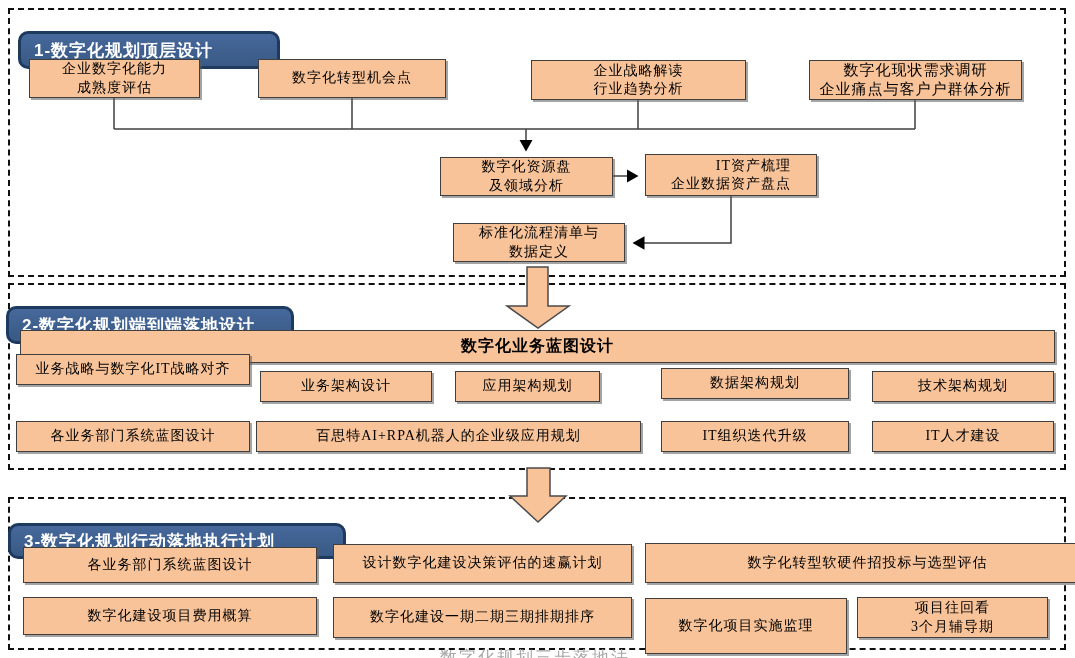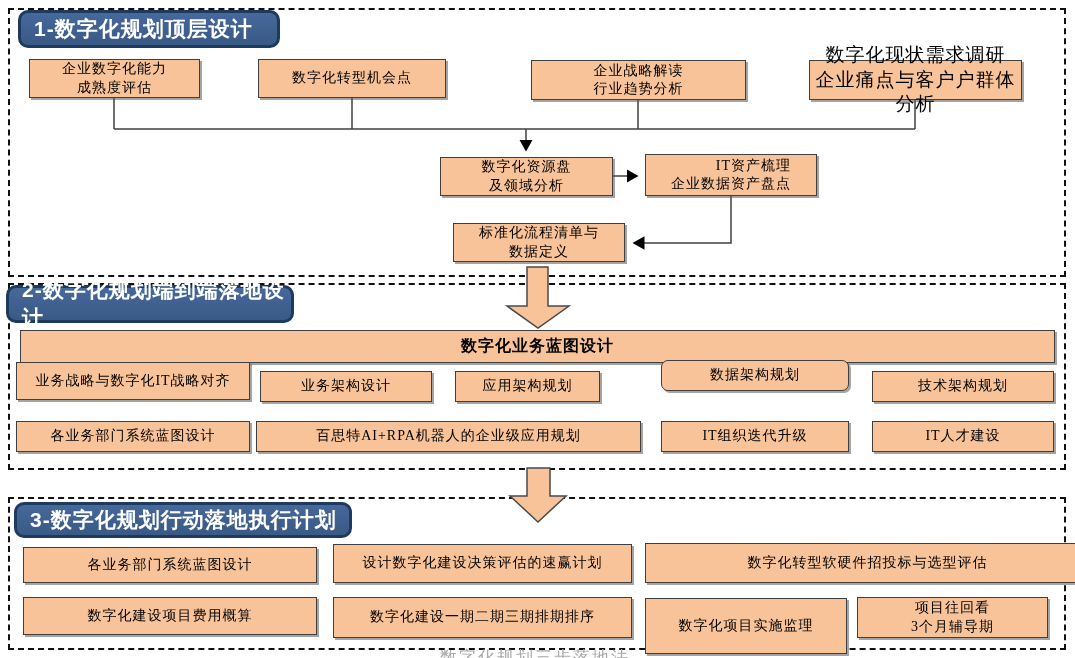--- a/index.html
+++ b/index.html
@@ -2,21 +2,21 @@
 <html><head>
 <meta charset="utf-8">
 <style>
   html,body{margin:0;padding:0;background:#fff;}
   #canvas{position:relative;width:1075px;height:658px;background:#fff;overflow:hidden;
           font-family:"Liberation Sans", sans-serif;}
   .frame{position:absolute;border:2px dashed #111;background:transparent;}
   .badge{position:absolute;display:flex;align-items:center;padding-left:13px;
          background:linear-gradient(180deg,#46689b,#395a85);
          border:3px solid #1e3a5f;border-radius:10px;color:#fff;
-         font-weight:bold;font-size:21px;letter-spacing:1px;box-sizing:border-box;}
+         font-weight:bold;font-size:17px;letter-spacing:1px;box-sizing:border-box;margin-top:21px;}
   .obox{position:absolute;display:flex;align-items:center;justify-content:center;
         background:#f8c399;border:1.4px solid #3f3f3f;box-sizing:border-box;
         color:#000;font-size:14px;line-height:1.3;text-align:center;
         white-space:pre-line;letter-spacing:1px;
         box-shadow:2px 2px 0 rgba(90,90,90,.55);
         font-family:"Liberation Serif", serif;}
   .banner{font-size:16px;font-weight:600;}
   svg.overlay{position:absolute;left:0;top:0;pointer-events:none;}
   .caption{position:absolute;left:440px;top:646px;width:280px;height:12px;
            overflow:hidden;color:#a8a8a8;font-size:17px;letter-spacing:2px;}
@@ -52,48 +52,48 @@
 
   <div class="badge" style="left:18px;top:10px;width:262px;height:38px;">
     <span>1-数字化规划顶层设计</span>
   </div>
 
   <div class="obox" style="left:29px;top:59px;width:171px;height:39px;">企业数字化能力
 成熟度评估</div>
   <div class="obox" style="left:258px;top:59px;width:188px;height:39px;">数字化转型机会点</div>
   <div class="obox" style="left:531px;top:60px;width:215px;height:40px;">企业战略解读
 行业趋势分析</div>
-  <div class="obox" style="left:809px;top:60px;width:213px;height:40px;font-size:19px;">数字化现状需求调研
+  <div class="obox" style="left:809px;top:60px;width:213px;height:40px;font-size:15px;">数字化现状需求调研
 企业痛点与客户户群体分析</div>
 
   <div class="obox" style="left:440px;top:157px;width:173px;height:39px;">数字化资源盘
 及领域分析</div>
   <div class="obox" style="left:645px;top:154px;width:172px;height:42px;text-align:right;">IT资产梳理
 企业数据资产盘点</div>
   <div class="obox" style="left:453px;top:223px;width:172px;height:39px;">标准化流程清单与
 数据定义</div>
 
   <div class="badge" style="left:6px;top:285px;width:288px;height:38px;">
     <span>2-数字化规划端到端落地设计</span>
   </div>
 
   <div class="obox banner" style="left:20px;top:330px;width:1035px;height:33px;">数字化业务蓝图设计</div>
 
-  <div class="obox" style="left:16px;top:362px;width:234px;height:38px;">业务战略与数字化IT战略对齐</div>
+  <div class="obox" style="left:16px;top:354px;width:234px;height:31px;">业务战略与数字化IT战略对齐</div>
   <div class="obox" style="left:260px;top:371px;width:172px;height:31px;">业务架构设计</div>
   <div class="obox" style="left:455px;top:371px;width:145px;height:31px;">应用架构规划</div>
-  <div class="obox" style="left:661px;top:360px;width:188px;height:31px;border-radius:7px;">数据架构规划</div>
+  <div class="obox" style="left:661px;top:368px;width:188px;height:31px;">数据架构规划</div>
   <div class="obox" style="left:872px;top:371px;width:182px;height:31px;">技术架构规划</div>
 
   <div class="obox" style="left:16px;top:421px;width:234px;height:31px;">各业务部门系统蓝图设计</div>
   <div class="obox" style="left:661px;top:421px;width:188px;height:31px;">IT组织迭代升级</div>
   <div class="obox" style="left:256px;top:421px;width:385px;height:31px;">百思特AI+RPA机器人的企业级应用规划</div>
   <div class="obox" style="left:872px;top:421px;width:182px;height:31px;">IT人才建设</div>
 
-  <div class="badge" style="left:14px;top:502px;width:338px;height:36px;">
+  <div class="badge" style="left:8px;top:502px;width:338px;height:36px;">
     <span>3-数字化规划行动落地执行计划</span>
   </div>
 
   <div class="obox" style="left:23px;top:547px;width:294px;height:36px;">各业务部门系统蓝图设计</div>
   <div class="obox" style="left:333px;top:544px;width:299px;height:39px;">设计数字化建设决策评估的速赢计划</div>
   <div class="obox" style="left:645px;top:543px;width:445px;height:40px;">数字化转型软硬件招投标与选型评估</div>
 
   <div class="obox" style="left:23px;top:597px;width:294px;height:38px;">数字化建设项目费用概算</div>
   <div class="obox" style="left:333px;top:597px;width:299px;height:41px;">数字化建设一期二期三期排期排序</div>
   <div class="obox" style="left:645px;top:598px;width:202px;height:56px;">数字化项目实施监理</div>

